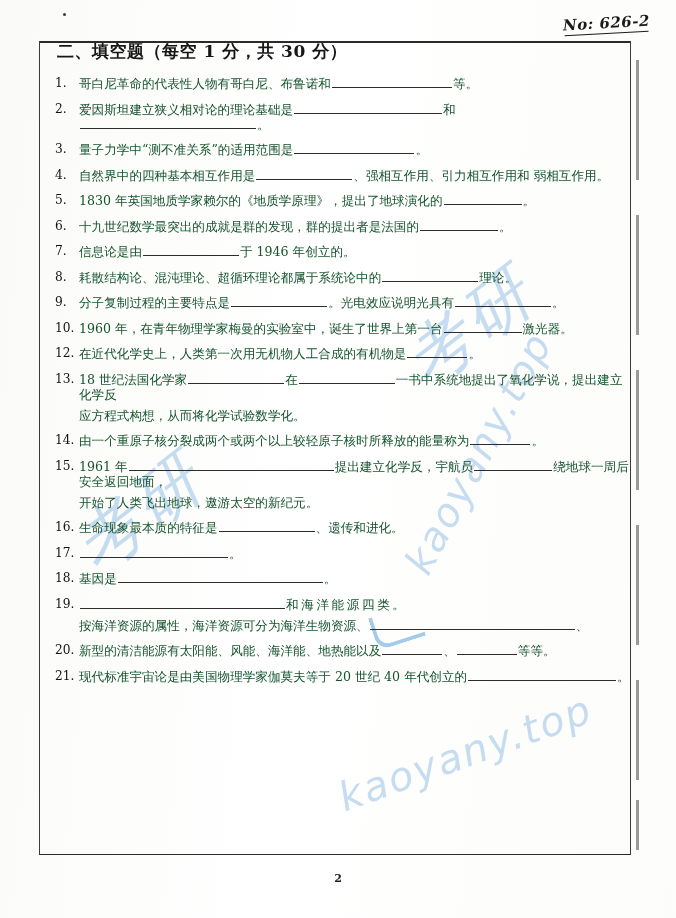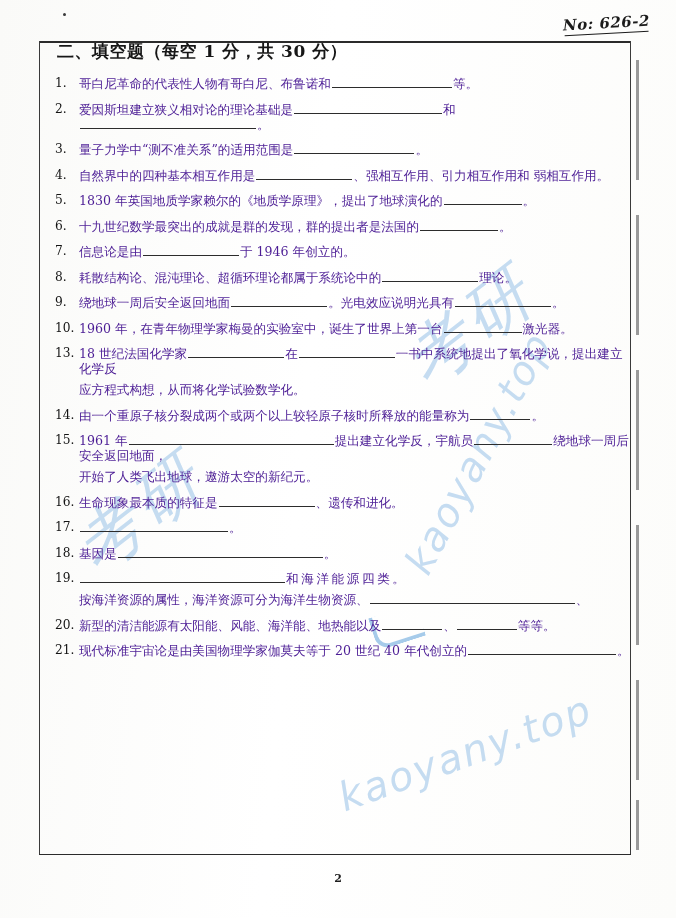--- a/index.html
+++ b/index.html
@@ -175,21 +175,21 @@
   }
   .q-num {
     flex: 0 0 auto;
     width: 24px;
     text-align: left;
     font-size: 12.2px;
     color: #141414;
   }
   .q-body {
     flex: 1 1 auto;
-    color: #4c1d95;
+    color: #14532d;
   }
   .q-body .ln {
     display: block;
   }
   .q-body .ln + .ln {
     margin-top: 6px;
   }
   
   .q.wide .q-body > .ln:first-child {
     letter-spacing: 2.6px;
@@ -300,27 +300,33 @@
         </div>
         <div class="q">
           <span class="q-num">8.</span>
           <span class="q-body">
             <span class="ln"><span>耗散结构论、混沌理论、超循环理论都属于系统论中的</span><span class="blank b-l"></span><span>理论。</span></span>
           </span>
         </div>
         <div class="q">
           <span class="q-num">9.</span>
           <span class="q-body">
-            <span class="ln"><span>绕地球一周后安全返回地面</span><span class="blank b-l"></span><span>。光电效应说明光具有</span><span class="blank b-l"></span><span>。</span></span>
+            <span class="ln"><span>分子复制过程的主要特点是</span><span class="blank b-l"></span><span>。光电效应说明光具有</span><span class="blank b-l"></span><span>。</span></span>
           </span>
         </div>
         <div class="q">
           <span class="q-num">10.</span>
           <span class="q-body">
             <span class="ln"><span>1960 年，在青年物理学家梅曼的实验室中，诞生了世界上第一台</span><span class="blank b-m"></span><span>激光器。</span></span>
+          </span>
+        </div>
+        <div class="q">
+          <span class="q-num">12.</span>
+          <span class="q-body">
+            <span class="ln"><span>在近代化学史上，人类第一次用无机物人工合成的有机物是</span><span class="blank b-s"></span><span>。</span></span>
           </span>
         </div>
         <div class="q">
           <span class="q-num">13.</span>
           <span class="q-body">
             <span class="ln"><span>18 世纪法国化学家</span><span class="blank b-l"></span><span>在</span><span class="blank b-l"></span><span>一书中系统地提出了氧化学说，提出建立化学反</span></span>
             <span class="ln"><span>应方程式构想，从而将化学试验数学化。</span></span>
           </span>
         </div>
         <div class="q">

